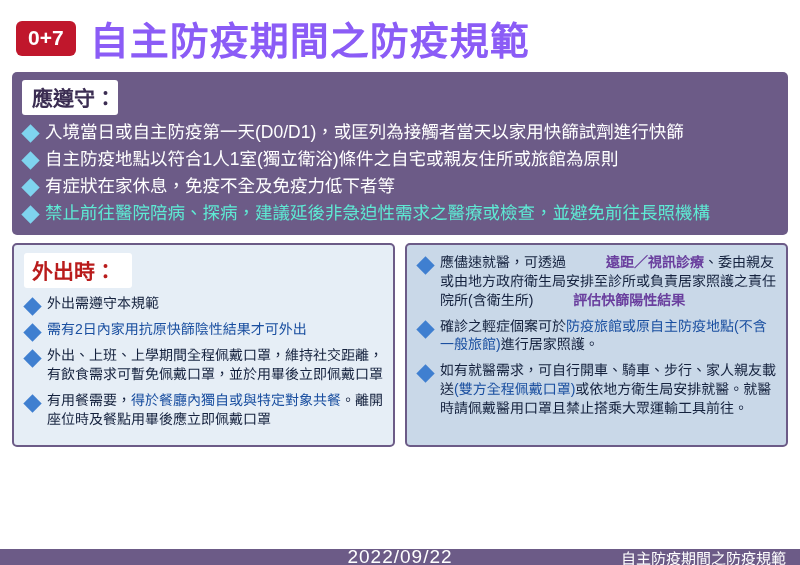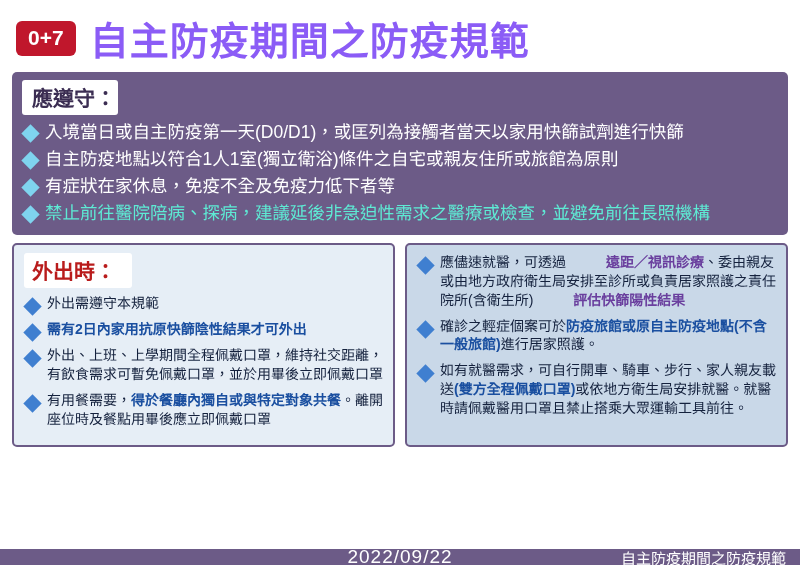--- a/index.html
+++ b/index.html
@@ -122,21 +122,21 @@
     border-radius: 3px;
     margin-bottom: 6px;
   }
   .col ul.bullets > li {
     font-size: 14px;
     line-height: 1.34;
     color: #14213d;
     margin-bottom: 7px;
   }
   .col .dia { background: #3f7fd0; }
-  .em-blue { color: #1a4fa0; font-weight: bold; }
+  .em-blue { color: #1a4fa0; font-weight: normal; }
   .em-purple { color: #6a3f9e; font-weight: bold; padding-left: 40px; }
 
   
   .footer {
     position: absolute;
     left: 0;
     bottom: 0;
     width: 800px;
     height: 16px;
     background: #6c5b87;

